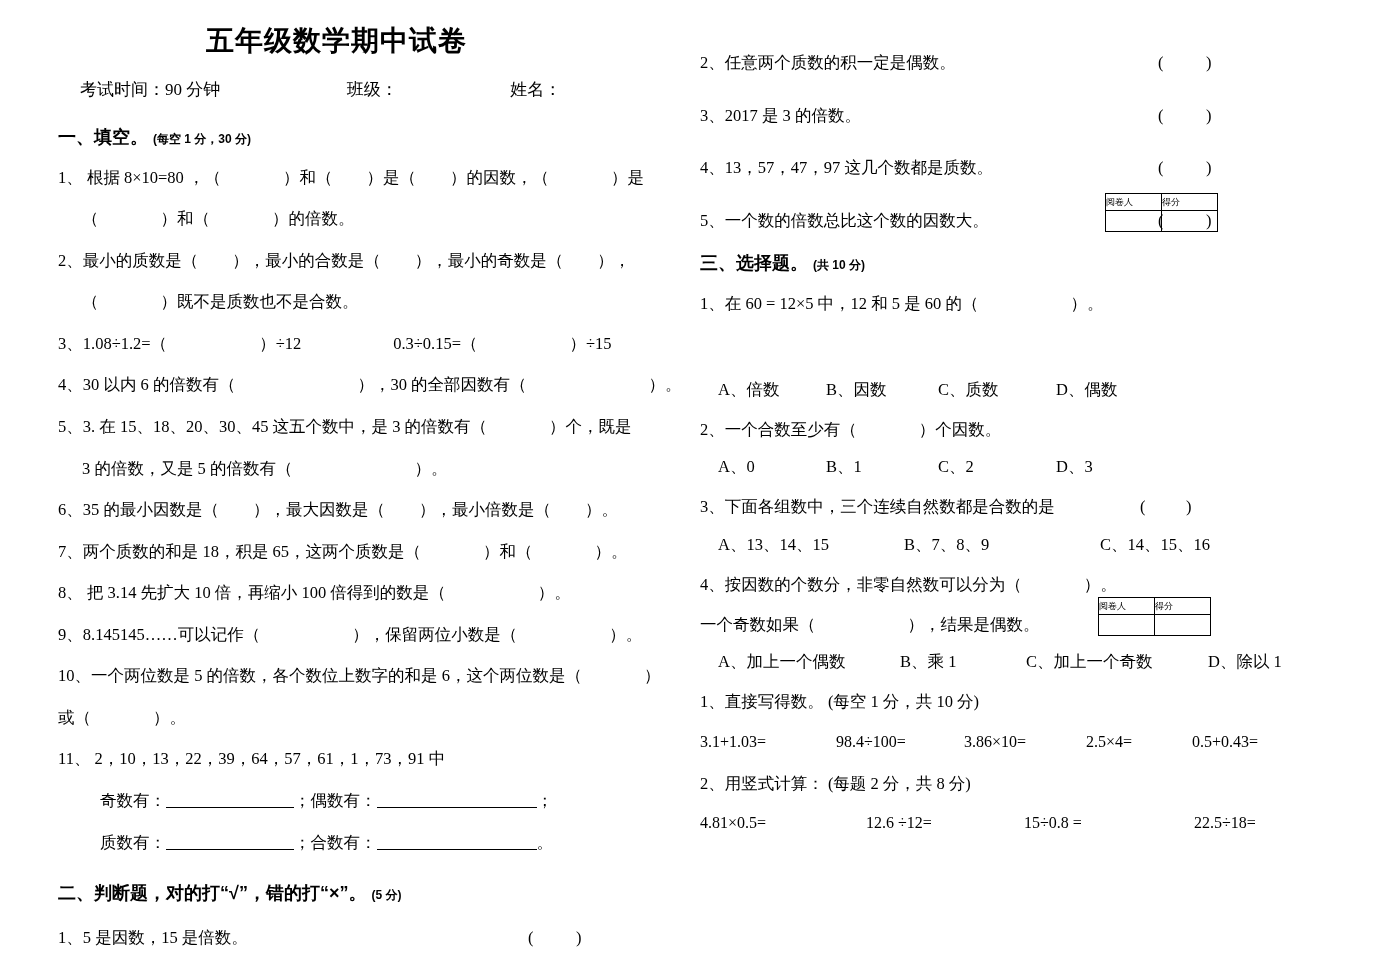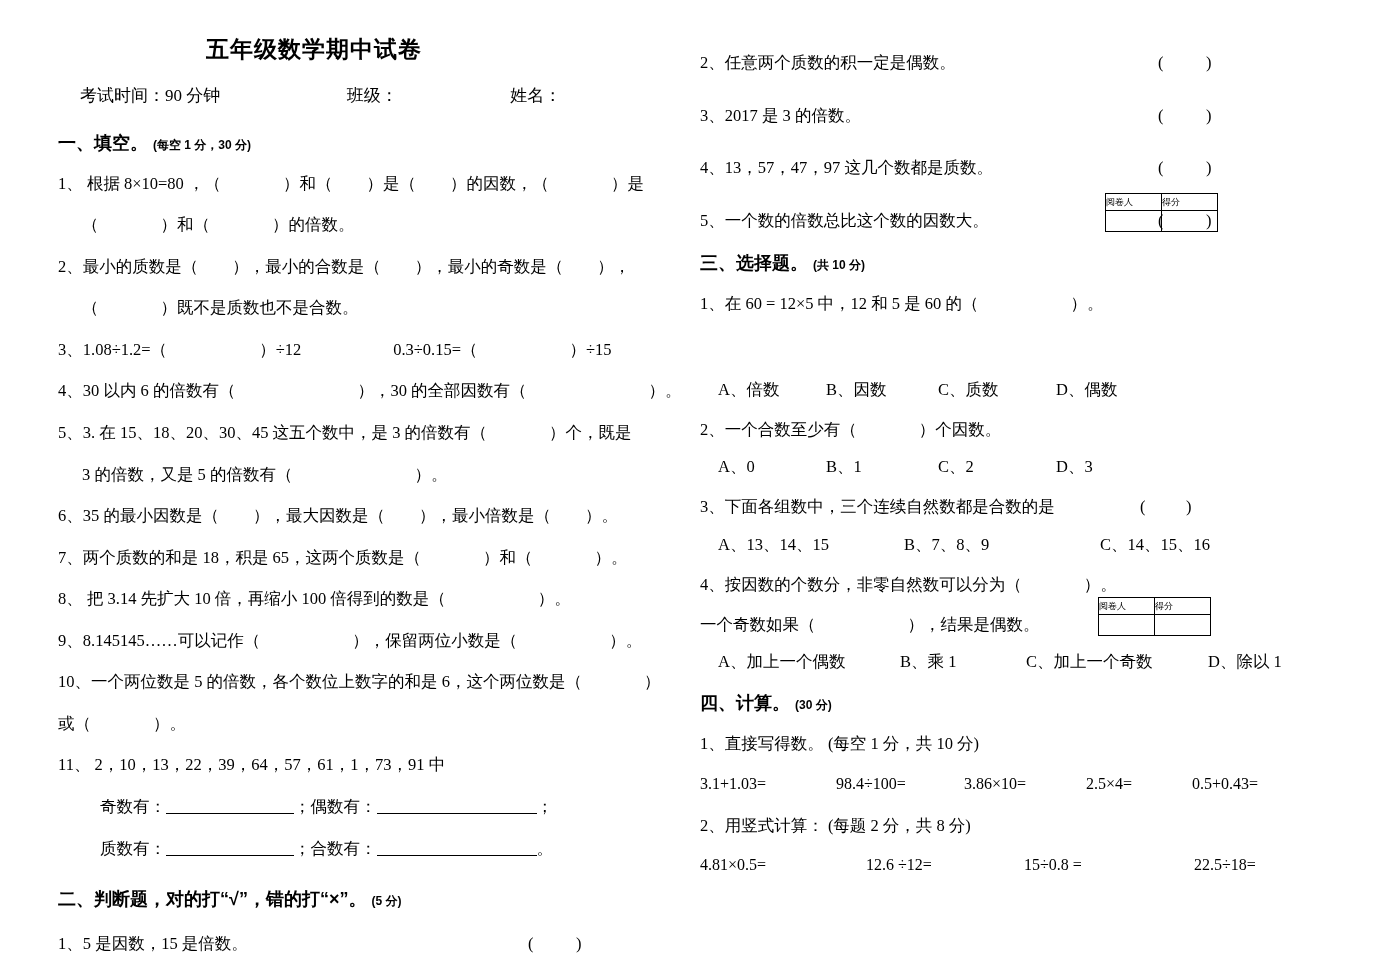--- a/index.html
+++ b/index.html
@@ -16,23 +16,23 @@
   }
   .page { position: relative; width: 1387px; height: 979px; }
 
   .col { position: absolute; top: 0; }
   .col-left  { left: 58px;  width: 628px; }
   .col-right { left: 700px; width: 660px; }
 
   .title {
     font-family: "Liberation Sans", "DejaVu Sans", sans-serif;
     font-weight: bold;
-    font-size: 23px;
+    font-size: 28px;
     letter-spacing: 1px;
-    margin: 36px 0 0 0;
+    margin: 24px 0 0 0;
     padding-left: 148px;
     line-height: 1.2;
   }
   .infoline {
     font-size: 17px;
     margin-top: 20px;
     padding-left: 22px;
     white-space: nowrap;
   }
   .infoline .gap1 { display: inline-block; width: 118px; }
@@ -257,24 +257,20 @@
       <span>4、按因数的个数分，非零自然数可以分为（</span><span class="blank-m"></span><span>）。</span>
     </div>
 
     <div class="q" style="margin-top:14px;">
       <span>一个奇数如果（</span><span class="blank-l"></span><span>），结果是偶数。</span>
     </div>
     <div class="opts">
       <span class="op" style="width:182px;">A、加上一个偶数</span><span class="op" style="width:126px;">B、乘 1</span><span class="op" style="width:182px;">C、加上一个奇数</span><span class="op">D、除以 1</span>
     </div>
 
-    <div class="sec-head" style="margin-top:18px;">
-      <span>四、计算。</span>
-      <span class="pts">(30 分)</span>
-    </div>
 
     <div class="q">
       <span>1、直接写得数。</span>
       <span>(每空 1 分，共 10 分)</span>
     </div>
 
 
     <div class="calc-row" style="padding-left:0;">
       <span class="it" style="width:136px;">3.1+1.03=</span><span class="it" style="width:128px;">98.4÷100=</span><span class="it" style="width:122px;">3.86×10=</span><span class="it" style="width:106px;">2.5×4=</span><span class="it">0.5+0.43=</span>
     </div>

